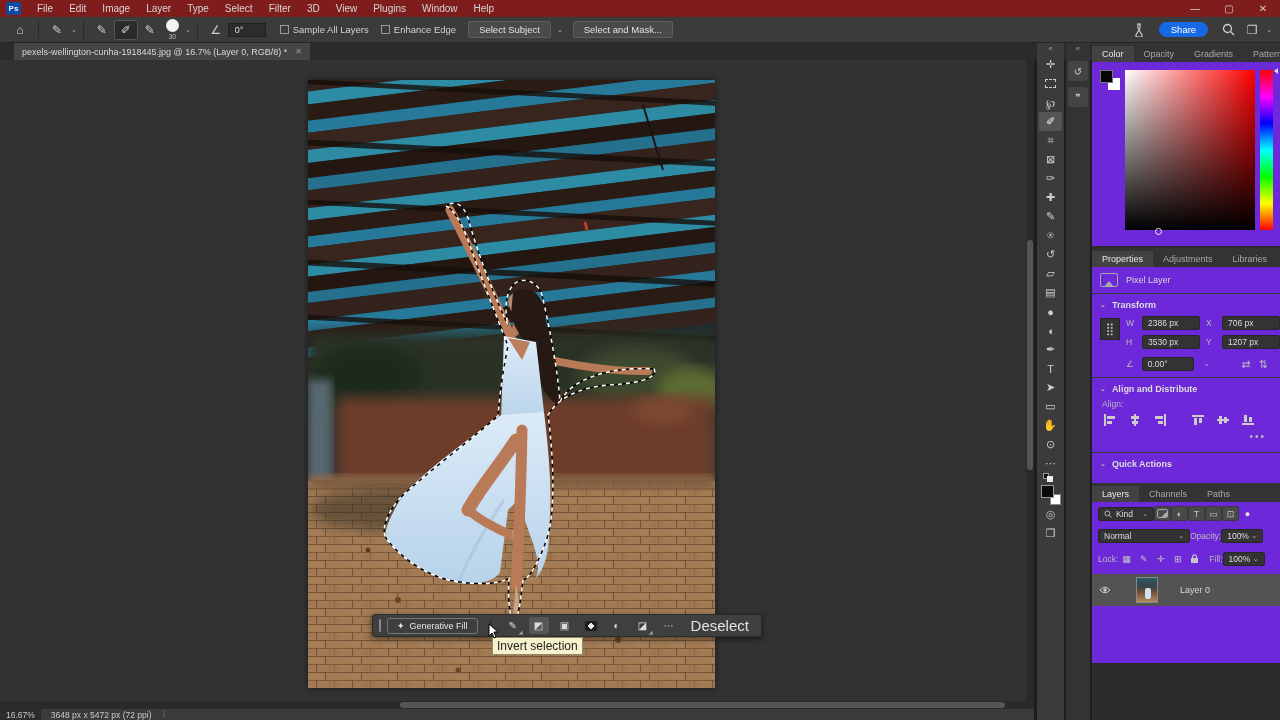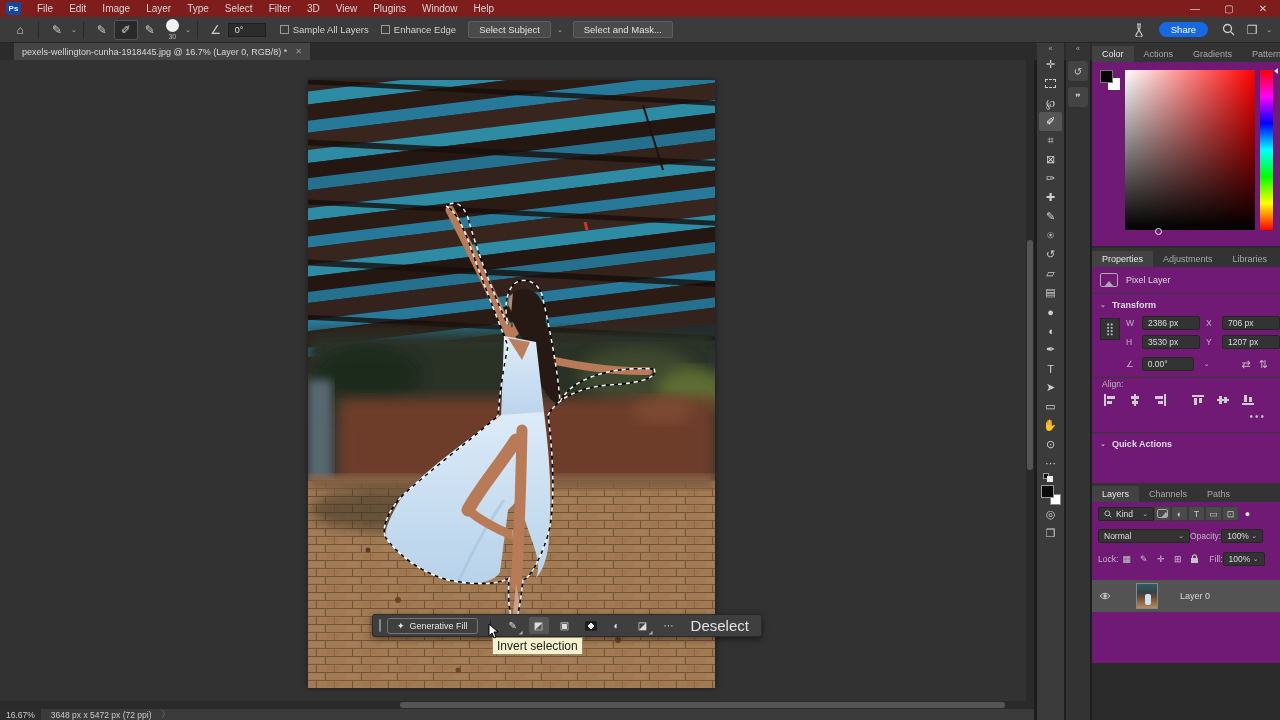--- a/index.html
+++ b/index.html
@@ -83,21 +83,21 @@
   #minireset .b { position:absolute; left:6px; top:3px; width:6px; height:6px; background:#eee; }
 
   
   #ministrip { position:absolute; left:1066px; top:43px; width:24px; height:677px; background:#333;
     display:flex; flex-direction:column; align-items:center; z-index:20; }
   .mini-icon { width:20px; height:20px; margin-top:6px; background:#444; border-radius:3px;
     display:flex; align-items:center; justify-content:center; color:#ccc; font-size:10px; }
 
   
   #panels { position:absolute; left:1092px; top:43px; width:188px; height:677px; background:#2b2b2b; z-index:20; }
-  .panel { position:absolute; left:0; width:188px; background:#701a75; }
+  .panel { position:absolute; left:0; width:188px; background:#6d28d9; }
   .ptabs { height:19px; background:#333; display:flex; align-items:flex-end; }
   .ptab { padding:3px 10px; font-size:9px; color:#a8a8a8; }
   .ptab.active { background:#424242; color:#e8e8e8; }
   .sec-head { display:flex; align-items:center; gap:6px; font-size:9px; font-weight:bold; color:#ddd;
     padding:6px 8px 4px 8px; }
   .sec-chev { font-size:7px; color:#aaa; }
   .field { background:#333; border:1px solid #262626; border-radius:2px; color:#ddd; font-size:8.5px;
     padding:1px 5px; height:14px; display:flex; align-items:center; }
   .flabel { font-size:8.5px; color:#bbb; }
 
@@ -129,21 +129,21 @@
   .al-icon { display:flex; align-items:center; justify-content:center; width:16px; height:14px; }
   .dots-btn { color:#bbb; font-size:10px; text-align:right; padding:0 14px 4px 0; letter-spacing:2px; }
   .hr { height:1px; background:#383838; margin:6px 0 0 0; }
 
   
   #layers-panel { top:440px; height:180px; }
   .lrow { display:flex; align-items:center; padding:4px 6px; }
   .lp-iconbtn { width:17px; height:15px; display:flex; align-items:center; justify-content:center;
     color:#c5c5c5; font-size:9px; background:#4a4a4a; border:1px solid #3a3a3a; border-radius:2px; }
   .lp-flat { background:none; border:none; }
-  #layer-row { display:flex; align-items:center; gap:22px; height:26px; background:#535353; padding:16px 4px; margin-top:10px; }
+  #layer-row { display:flex; align-items:center; gap:22px; height:26px; background:#535353; padding:16px 4px; margin-top:4px; }
   #eye-box { width:18px; display:flex; justify-content:center; }
   #layer-thumb { width:22px; height:26px; border:1px solid #888;
     background:linear-gradient(to bottom, #2e5a66 0%, #35444a 35%, #6b4a35 55%, #b58a5f 100%); position:relative; }
   #layer-thumb:after { content:""; position:absolute; left:8px; top:10px; width:6px; height:11px; background:#cfe2f2; border-radius:2px; }
 </style>
 </head>
 <body>
 
 <div id="menubar">
   <div id="ps-logo">Ps</div>
@@ -425,21 +425,21 @@
   <span class="collapse" style="margin-top:2px;">«</span>
   <span class="mini-icon">↺</span>
   <span class="mini-icon">❞</span>
 </div>
 
 <div id="panels">
 
   <div class="panel" id="color-panel">
     <div class="ptabs">
       <span class="ptab active">Color</span>
-      <span class="ptab">Actions</span>
+      <span class="ptab">Opacity</span>
       <span class="ptab">Gradients</span>
       <span class="ptab">Patterns</span>
 
     </div>
     <div id="color-body">
       <span id="cp-swatches">
         <span id="cp-bg"></span>
         <span id="cp-fg"></span>
       </span>
       <div id="sat-square">
@@ -479,20 +479,24 @@
       <div id="angle-row">
         <span class="flabel">∠</span>
         <span class="field" style="width:52px;">0.00°</span>
         <span class="chev">⌄</span>
         <span style="width:16px;"></span>
         <span class="flabel" style="font-size:11px;">⇄</span>
         <span class="flabel" style="font-size:11px;">⇅</span>
       </div>
     </div>
     <div class="hr"></div>
+    <div class="sec-head">
+      <span class="sec-chev">⌄</span>
+      <span>Align and Distribute</span>
+    </div>
     <div style="padding:0 10px;"><span class="flabel">Align:</span></div>
     <div class="align-row">
       <span class="al-icon">
           <svg width="14" height="12">
             <rect x="1" y="0" width="2" height="12" fill="#ccc"></rect>
             <rect x="4" y="2" width="8" height="3" fill="#ccc"></rect>
             <rect x="4" y="7" width="5" height="3" fill="#ccc"></rect>
           </svg>
         </span>
       <span class="al-icon">

